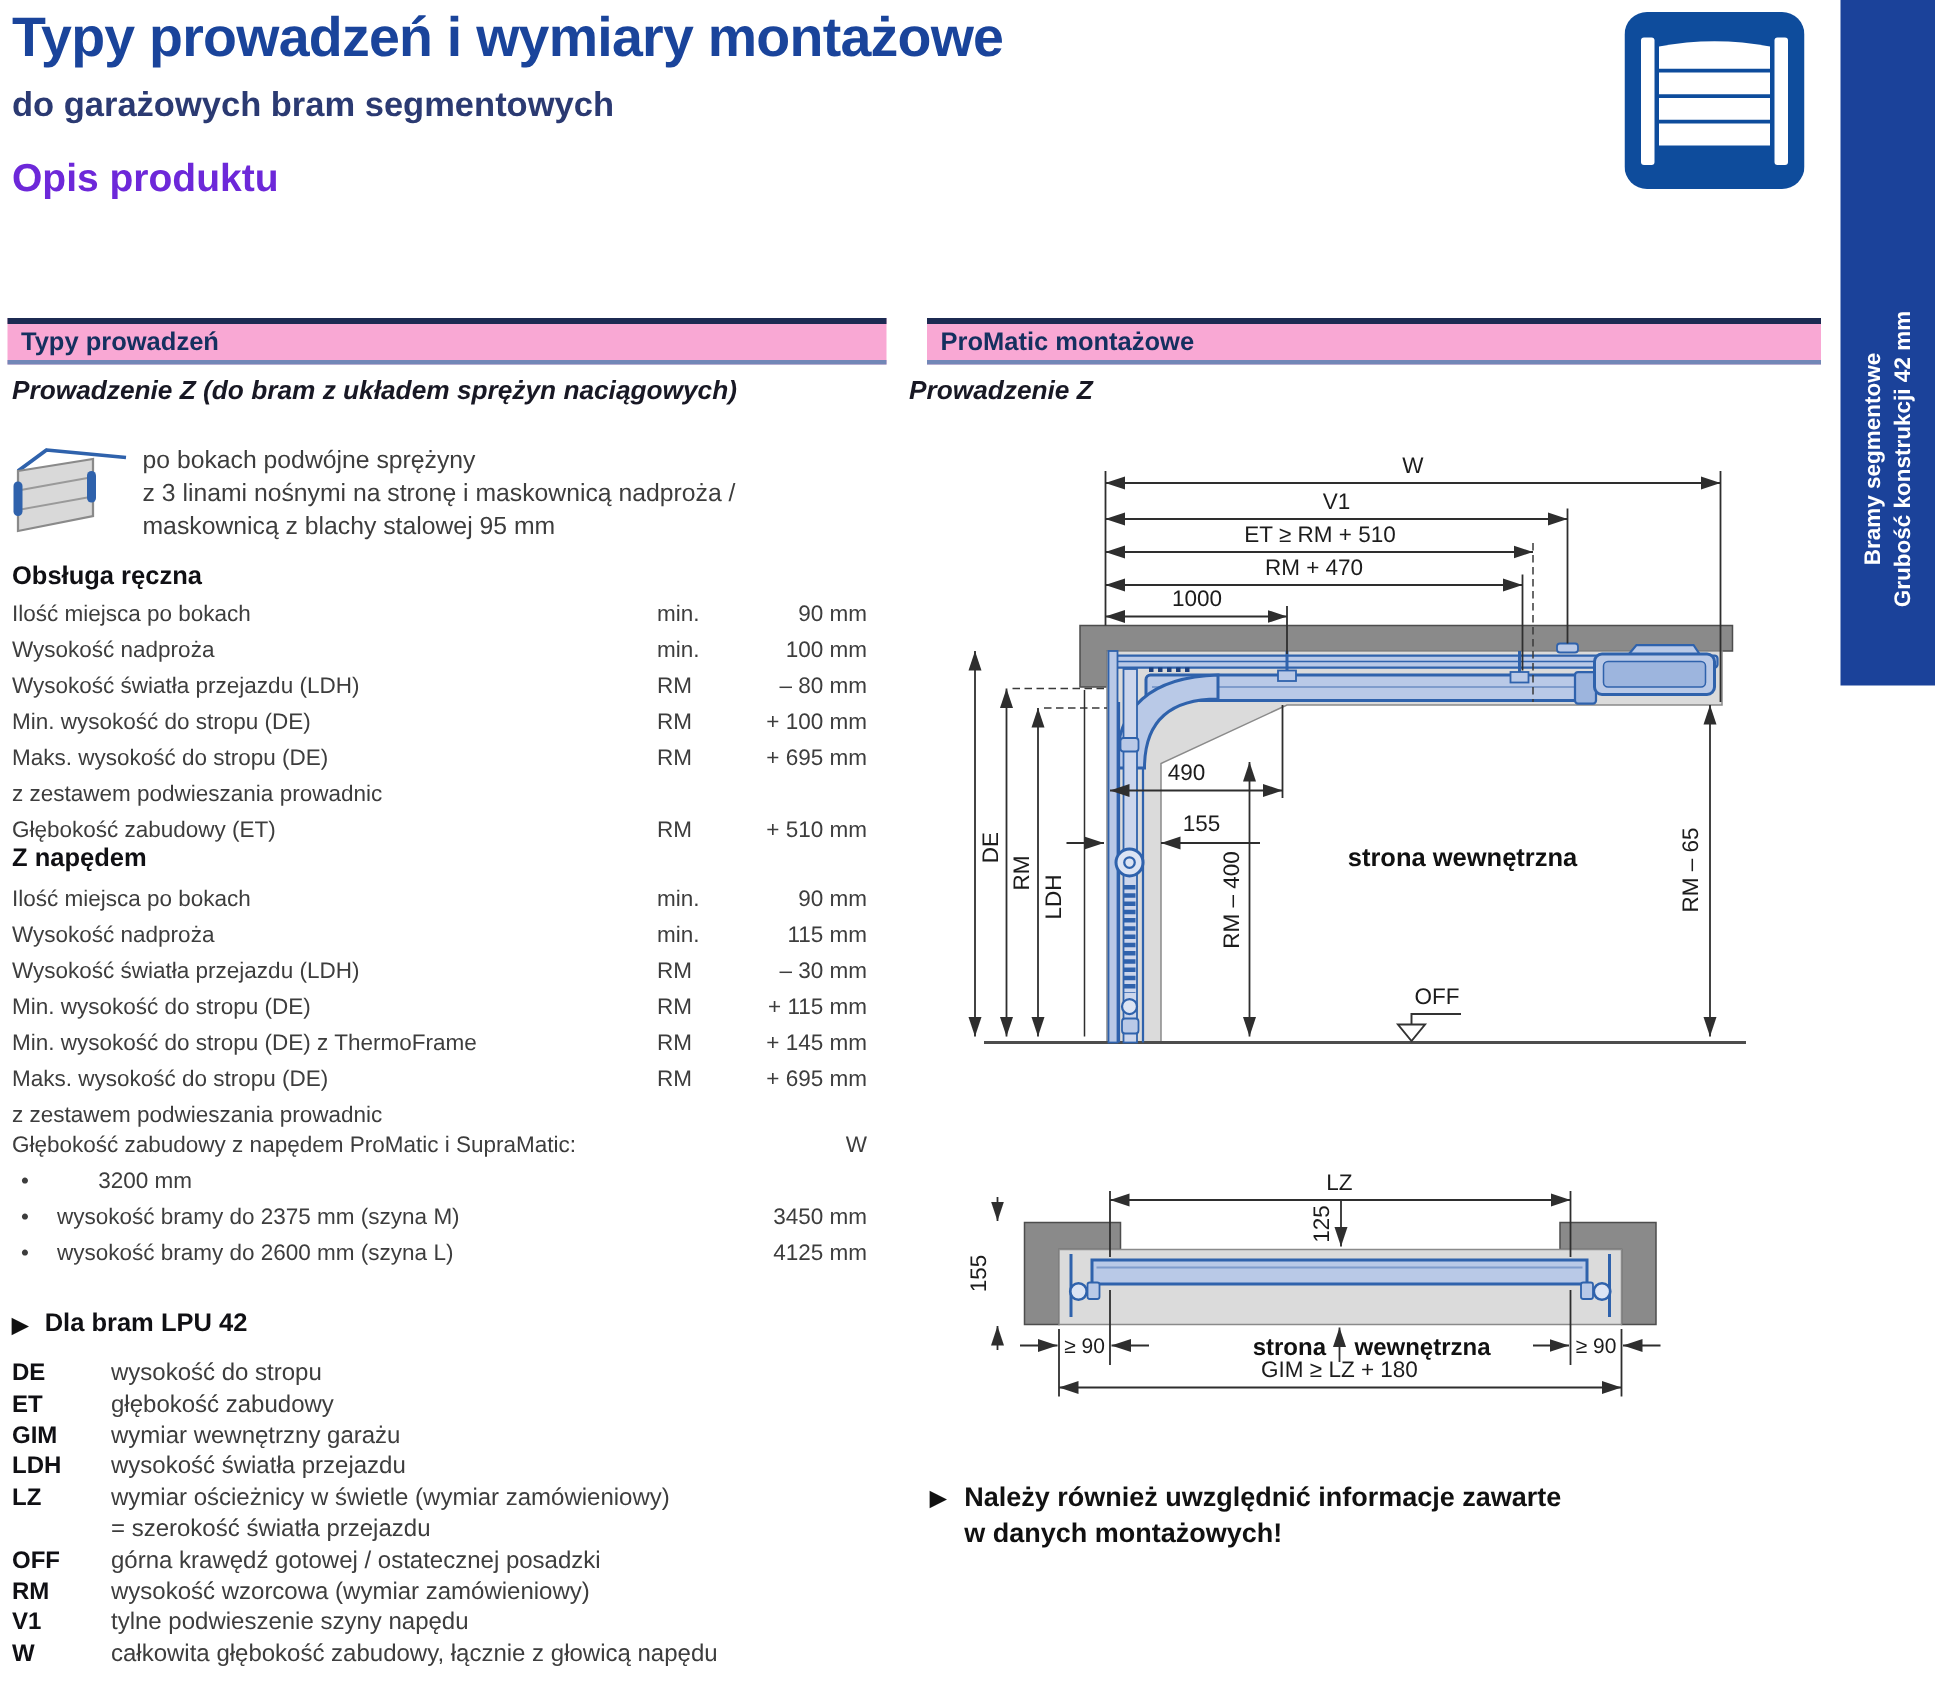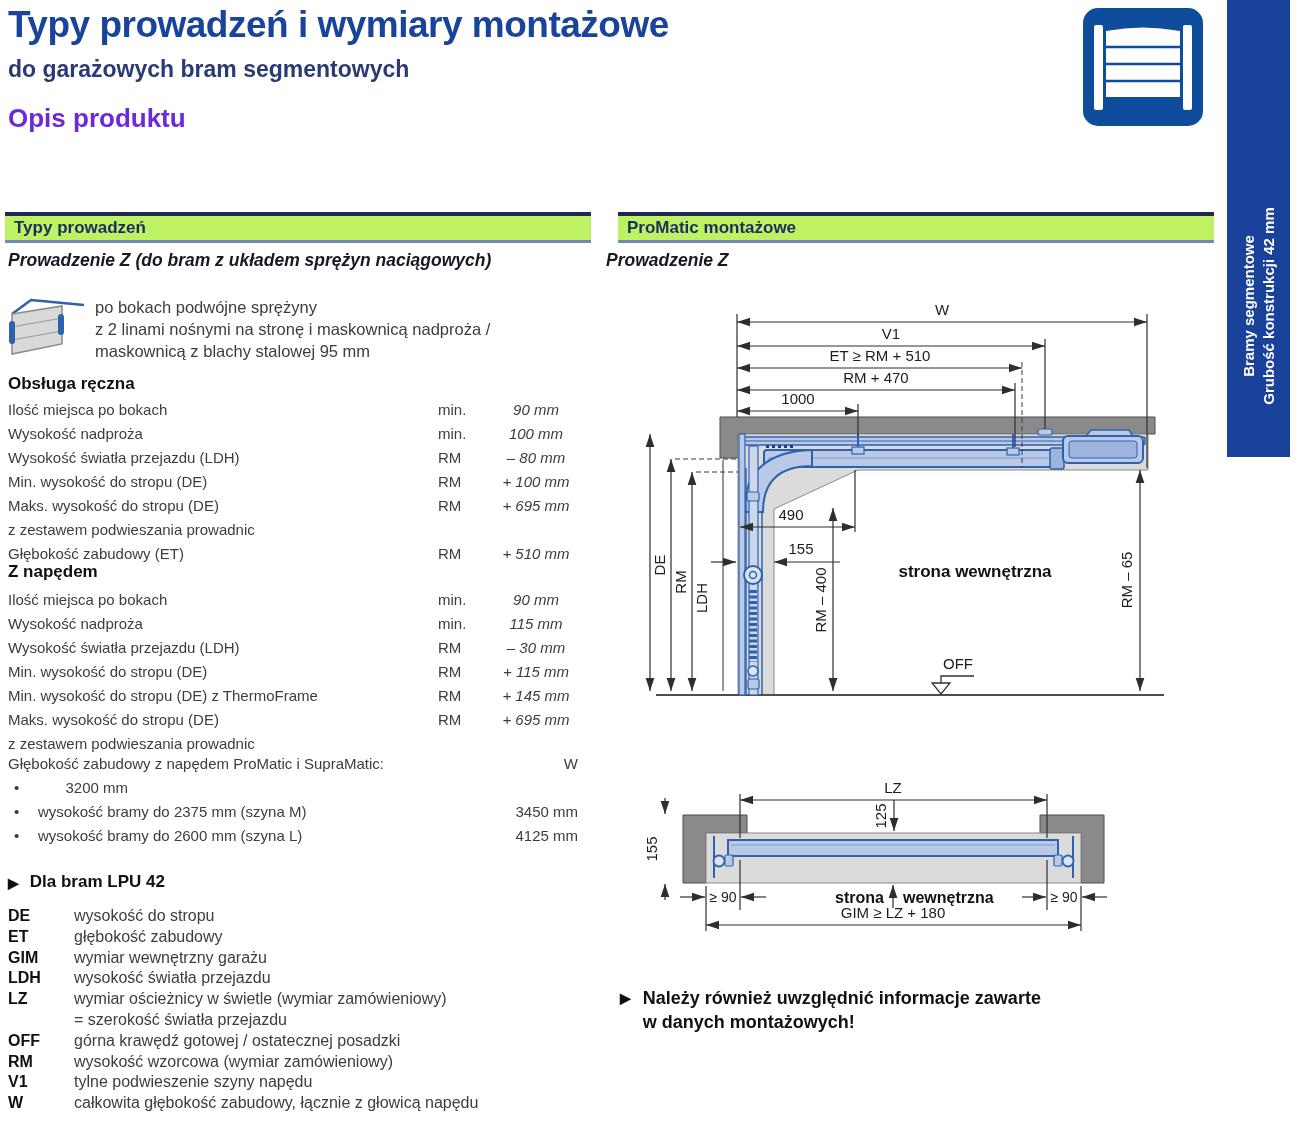--- a/index.html
+++ b/index.html
@@ -2,34 +2,34 @@
 <html><head>
 <meta charset="utf-8">
 <style>
   html,body{margin:0;padding:0;background:#fff;}
   .page{position:relative;width:1300px;height:1130px;background:#ffffff;
         font-family:"Liberation Sans",sans-serif;overflow:hidden;}
   .abs{position:absolute;}
   .title{left:8px;top:4px;font-size:37px;font-weight:bold;color:#1a449b;letter-spacing:-0.5px;}
   .subtitle{left:8px;top:56px;font-size:23px;font-weight:bold;color:#2b3a72;}
   .opis{left:8px;top:103px;font-size:26px;font-weight:bold;color:#6d28d9;}
-  .secbar{height:24px;background:#bef264;border-top:4px solid #1c2a52;border-bottom:3px solid #7287b7;
+  .secbar{height:24px;background:#f9a8d4;border-top:4px solid #1c2a52;border-bottom:3px solid #7287b7;
           font-size:17px;font-weight:bold;color:#15305f;line-height:24px;padding-left:9px;}
   .bar-left{left:5px;top:212px;width:577px;}
   .bar-right{left:618px;top:212px;width:587px;}
   .subhead{font-size:17.5px;font-weight:bold;color:#181824;font-style:italic;}
   .sh-left{left:8px;top:250px;}
   .sh-right{left:606px;top:250px;}
   .intro{left:95px;font-size:16.5px;color:#3d3d3d;line-height:22px;}
   .h3{font-size:17px;font-weight:bold;color:#101014;}
   .tbl{left:8px;width:570px;font-size:15px;color:#3d3d3d;}
   .trow{display:flex;height:24px;line-height:24px;}
   .c1{flex:1;}
   .c2{width:56px;}
-  .c3{width:84px;text-align:center;font-style:italic;}
+  .c3{width:84px;text-align:right;}
   .drow{display:flex;height:24px;line-height:24px;}
   .blt{width:30px;padding-left:6px;box-sizing:border-box;}
   .dl{flex:1;}
   .dv{width:90px;text-align:right;}
   .lpu{left:8px;top:872px;display:flex;gap:11px;font-size:17px;font-weight:bold;color:#101014;}
   .tri{font-size:14px;line-height:22px;color:#111;}
   .legend{left:8px;top:906px;width:574px;font-size:16px;}
   .lrow{display:flex;line-height:20.8px;}
   .lterm{width:66px;font-weight:bold;color:#101014;}
   .ldesc{flex:1;color:#3d3d3d;}
@@ -79,21 +79,21 @@
 
   <svg class="abs" style="left:4px;top:294px;" width="84" height="66" viewBox="0 0 84 66">
     <path d="M8,20 L27,6 L80,11" fill="none" stroke="#2f62ac" stroke-width="2.5" stroke-linejoin="round"></path>
     <polygon points="8,20 58,12 58,50 8,60" fill="#d9d9d9" stroke="#8a8a8a" stroke-width="1.5"></polygon>
     <line x1="8" y1="33" x2="58" y2="24" stroke="#9a9a9a" stroke-width="1.2"></line>
     <line x1="8" y1="46" x2="58" y2="37" stroke="#9a9a9a" stroke-width="1.2"></line>
     <rect x="5" y="27" width="6" height="23" rx="3" fill="#2f62ac"></rect>
     <rect x="54" y="20" width="6" height="21" rx="3" fill="#2f62ac"></rect>
   </svg>
   <div class="abs intro" style="top:296px;text-align:right;">po bokach podwójne sprężyny</div>
-  <div class="abs intro" style="top:318px;">z 2 linami nośnymi na stronę i maskownicą nadproża /</div>
+  <div class="abs intro" style="top:318px;">z 3 linami nośnymi na stronę i maskownicą nadproża /</div>
   <div class="abs intro" style="top:340px;">maskownicą z blachy stalowej 95 mm</div>
 
   <div class="abs h3" style="left:8px;top:374px;">Obsługa ręczna</div>
   <div class="abs tbl" style="top:398px;">
     <div class="trow">
         <span class="c1">Ilość miejsca po bokach</span>
         <span class="c2">min.</span>
         <span class="c3">90 mm</span>
       </div>
     <div class="trow">

